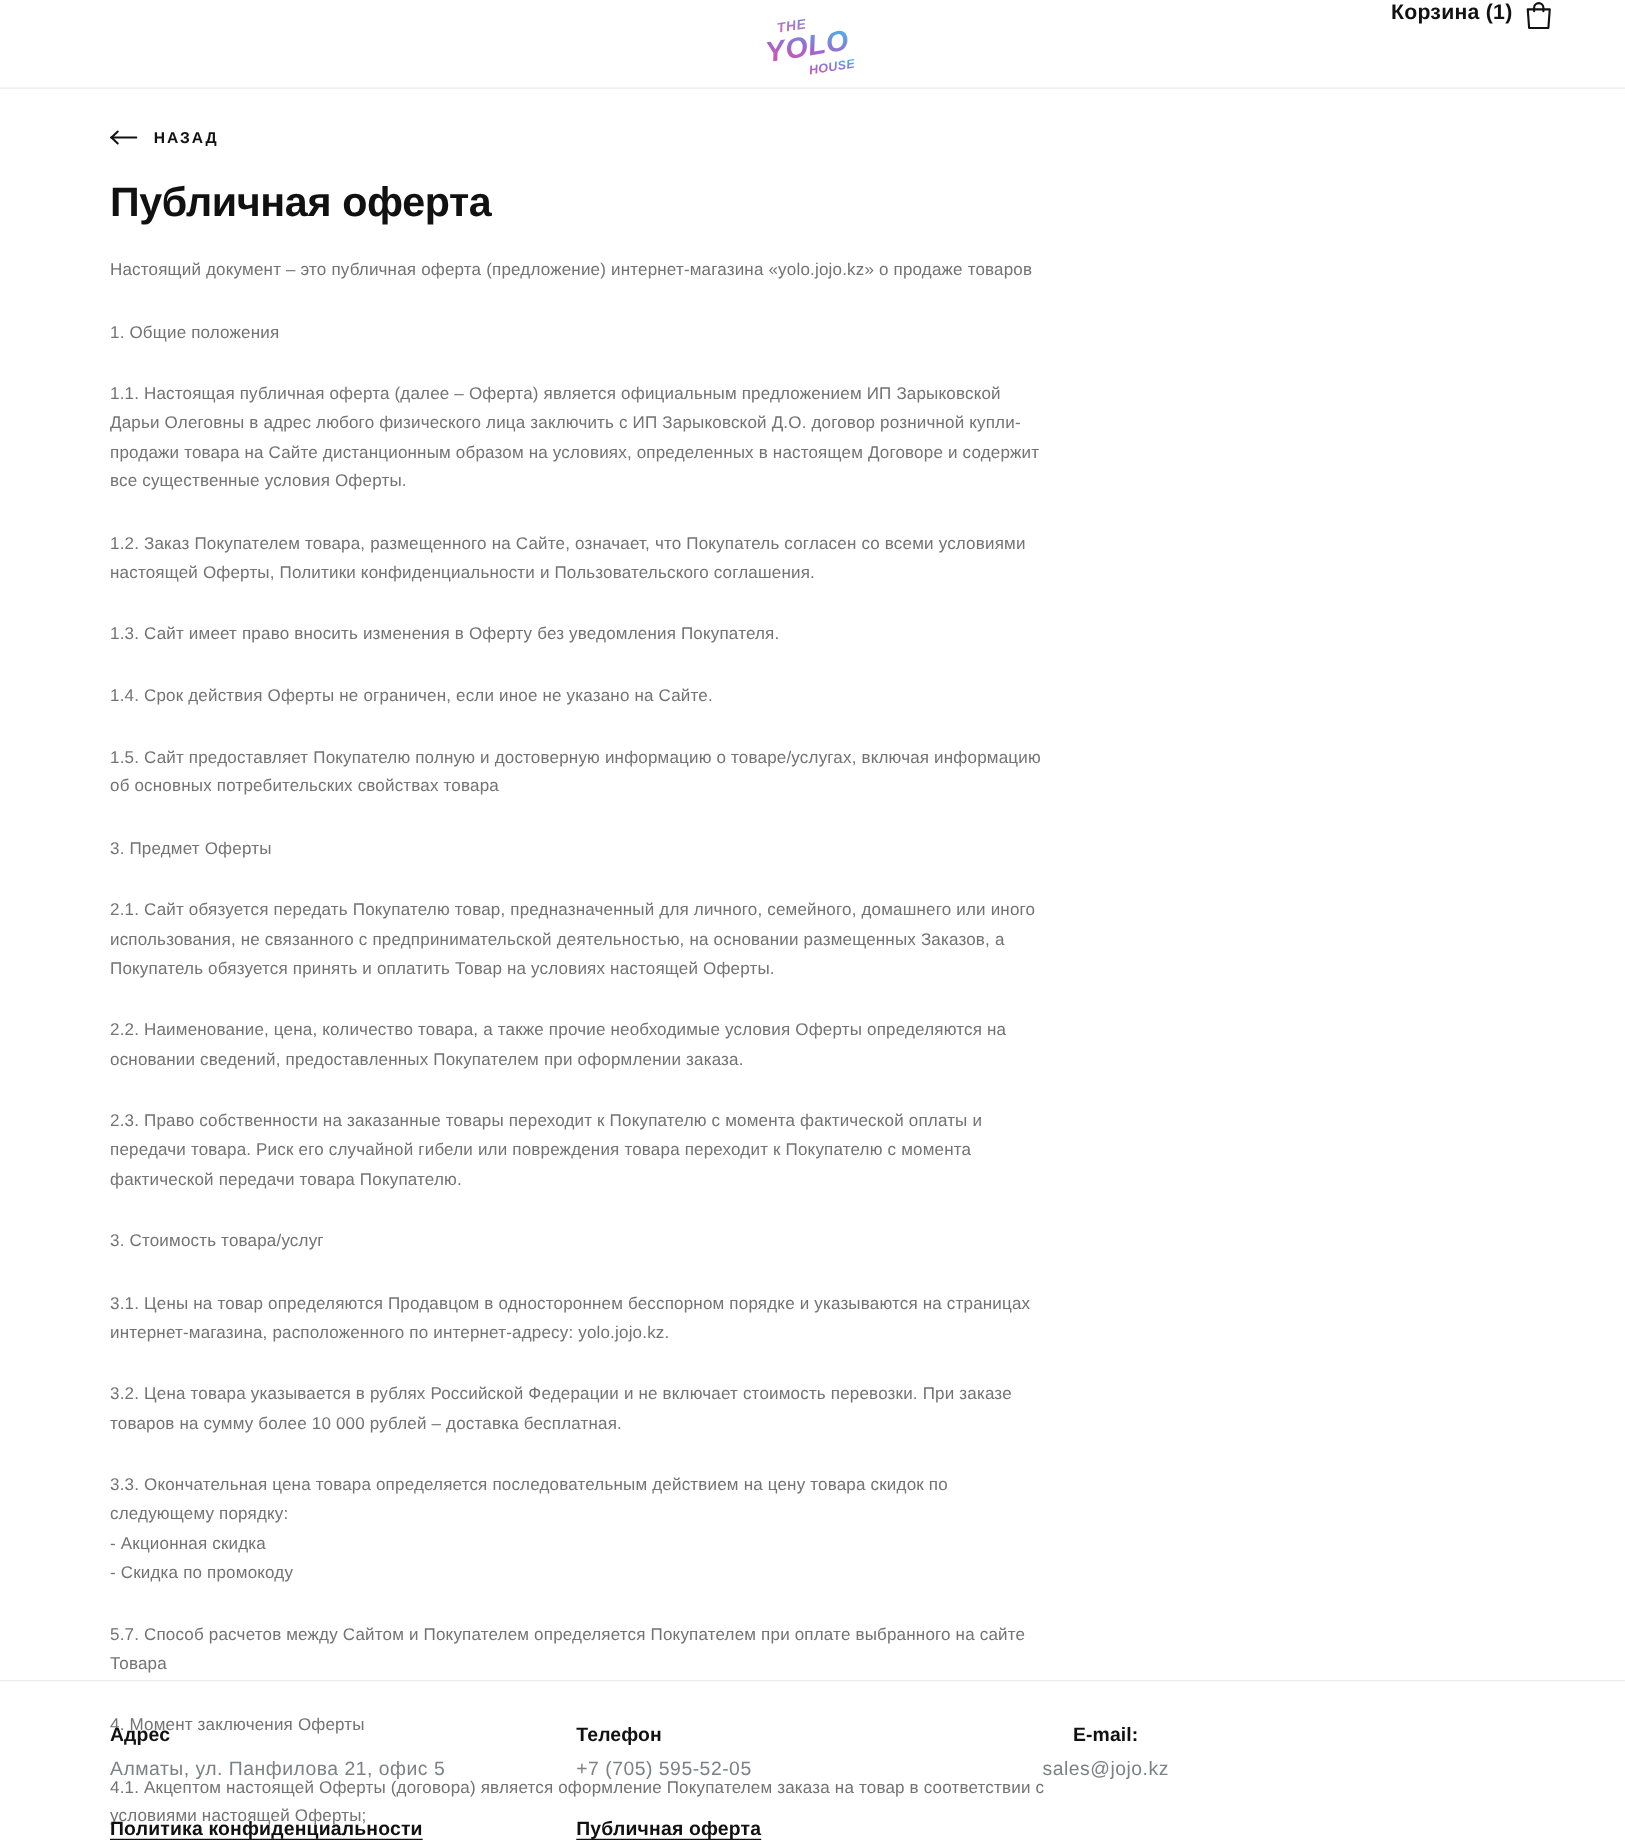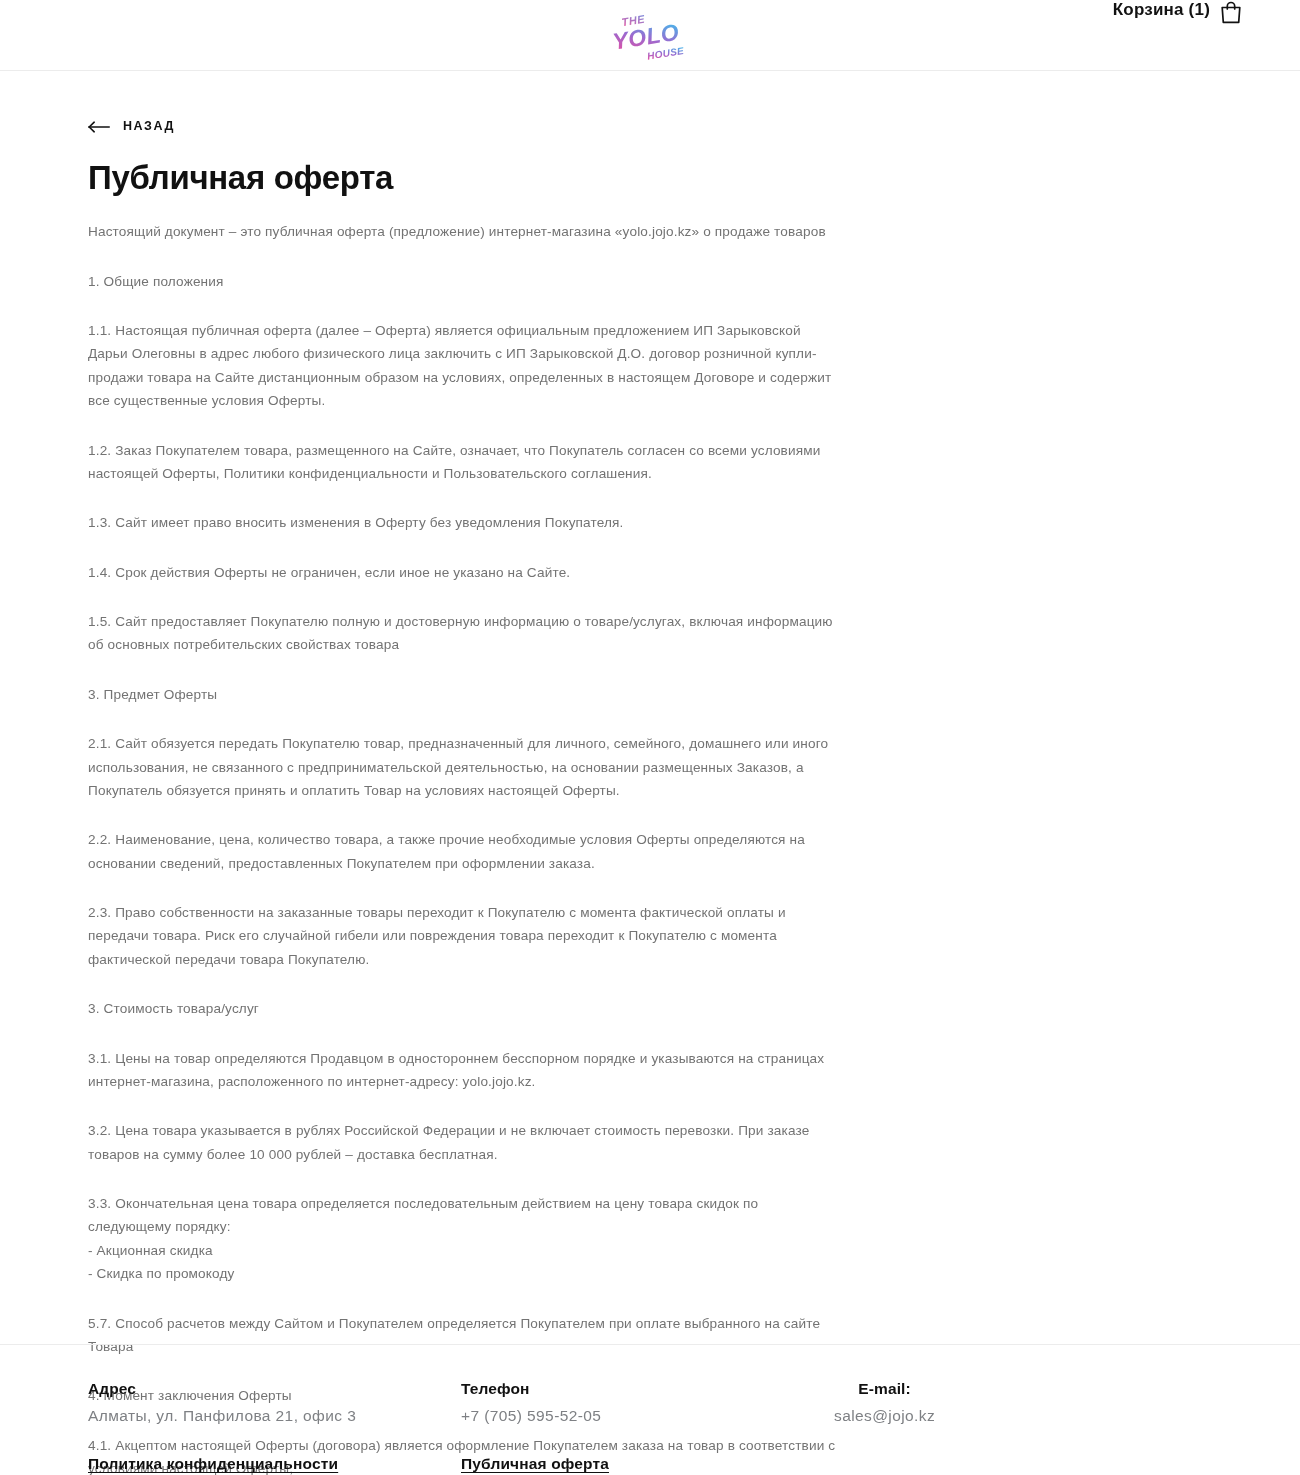--- a/index.html
+++ b/index.html
@@ -54,23 +54,23 @@
     white-space: nowrap;
   }
   .cart-icon { width: 22px; height: 24px; display: block; }
 
   
   .page-main {
     padding: 0 88px;
   }
   .back-link {
     display: inline-flex;
-    align-items: flex-end;
+    align-items: center;
     gap: 13px;
-    margin-top: 48px;
+    margin-top: 32px;
     text-decoration: none;
     color: #121212;
   }
   .back-arrow { width: 22px; height: 12px; display: block; }
   .back-text {
     font-size: 12.5px;
     font-weight: 700;
     letter-spacing: 1.5px;
     color: #121212;
   }
@@ -207,21 +207,21 @@
     <p>4. Момент заключения Оферты</p>
     <p>4.1. Акцептом настоящей Оферты (договора) является оформление Покупателем заказа на товар в соответствии с условиями настоящей Оферты;</p>
   </div>
 </main>
 
 <footer class="site-footer">
   <div class="footer-cols">
 
     <div class="footer-col">
       <div class="footer-head">Адрес</div>
-      <div class="footer-val">Алматы, ул. Панфилова 21, офис 3</div>
+      <div class="footer-val">Алматы, ул. Панфилова 21, офис 5</div>
     </div>
 
     <div class="footer-col">
       <div class="footer-head">Телефон</div>
       <div class="footer-val">+7 (705) 595-52-05</div>
     </div>
 
     <div class="footer-col col-3">
       <div class="footer-head">E-mail:</div>
       <div class="footer-val">sales@jojo.kz</div>

